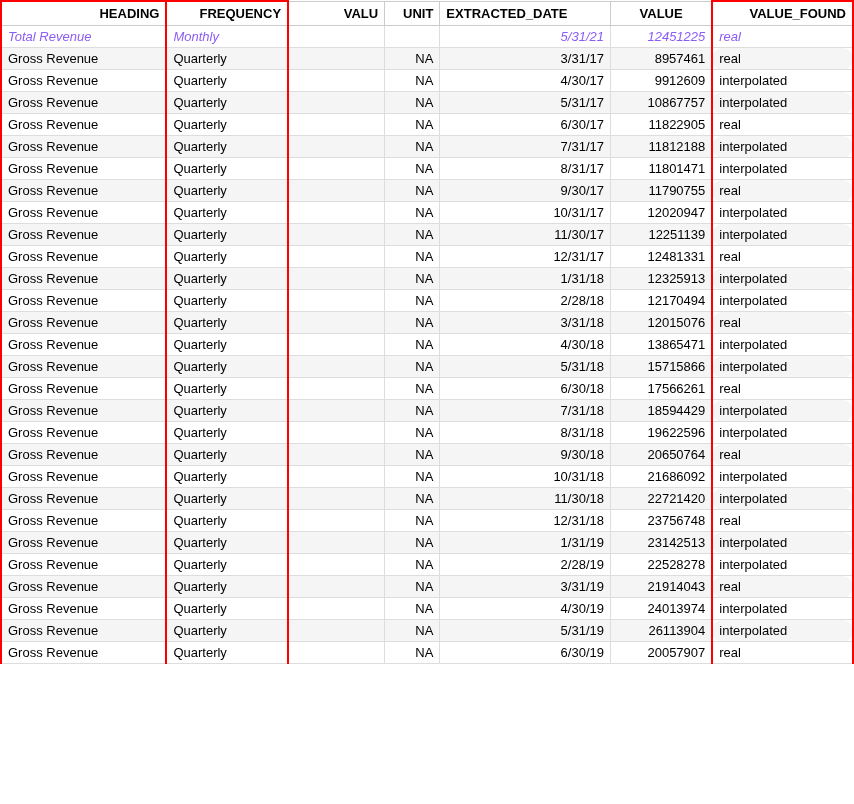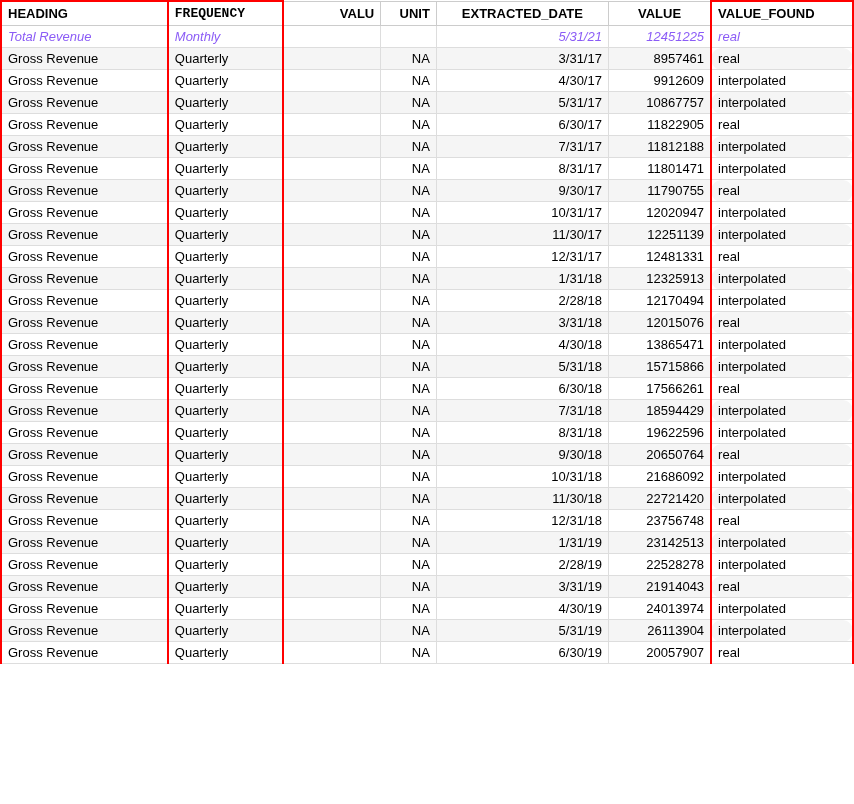--- a/index.html
+++ b/index.html
@@ -20,21 +20,21 @@
     table {
       border-collapse: collapse;
       width: 100%;
     }
     thead tr {
       background: #fff;
     }
     th {
       border: 1px solid #ccc;
       padding: 4px 6px;
-      text-align: left;
+      text-align: right;
       font-weight: bold;
       white-space: nowrap;
       background: #fff;
     }
     td {
       border: 1px solid #ddd;
       padding: 3px 6px;
       white-space: nowrap;
     }
     tr:nth-child(even) {
@@ -57,37 +57,36 @@
       border-left: 2px solid red !important;
       border-right: 2px solid red !important;
       min-width: 100px;
       border-radius: 12px;
     }
     th.col-heading {
       border-top: 2px solid red !important;
     }
     th.col-frequency {
       border-top: 2px solid red !important;
-      font-family: Liberation Mono, monospace;
     }
     th.col-value-found {
       border-top: 2px solid red !important;
     }
     .col-valu {
       min-width: 50px;
       text-align: right;
       padding-left: 34px;
     }
     .col-unit {
       min-width: 40px;
       text-align: right;
     }
     .col-extracted-date {
       min-width: 110px;
-      text-align: center;
+      text-align: left;
     }
     .col-value {
       min-width: 80px;
       text-align: center;
     }
     td.col-valu, td.col-unit, td.col-extracted-date, td.col-value {
       text-align: right;
     }
     
     .partial-row td {

